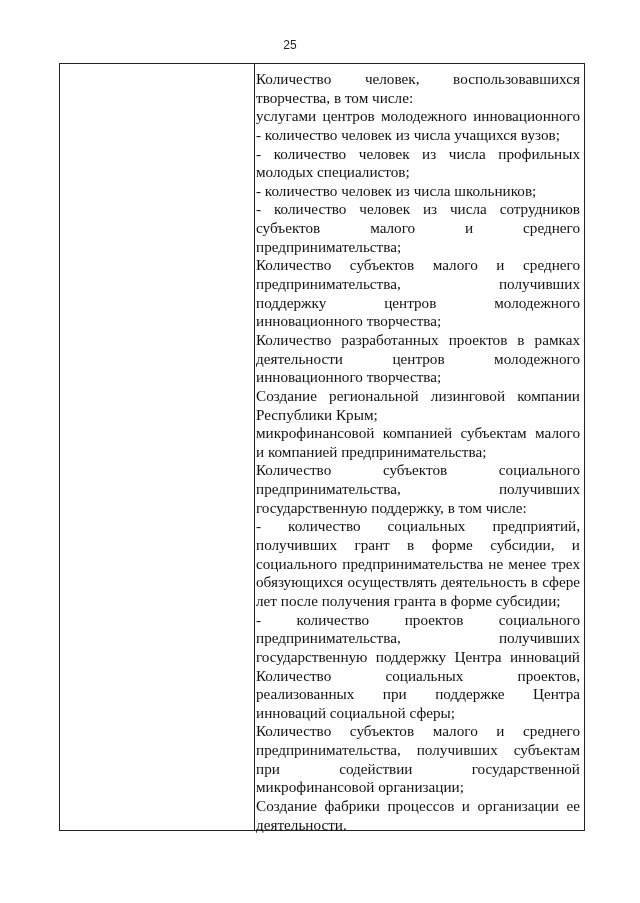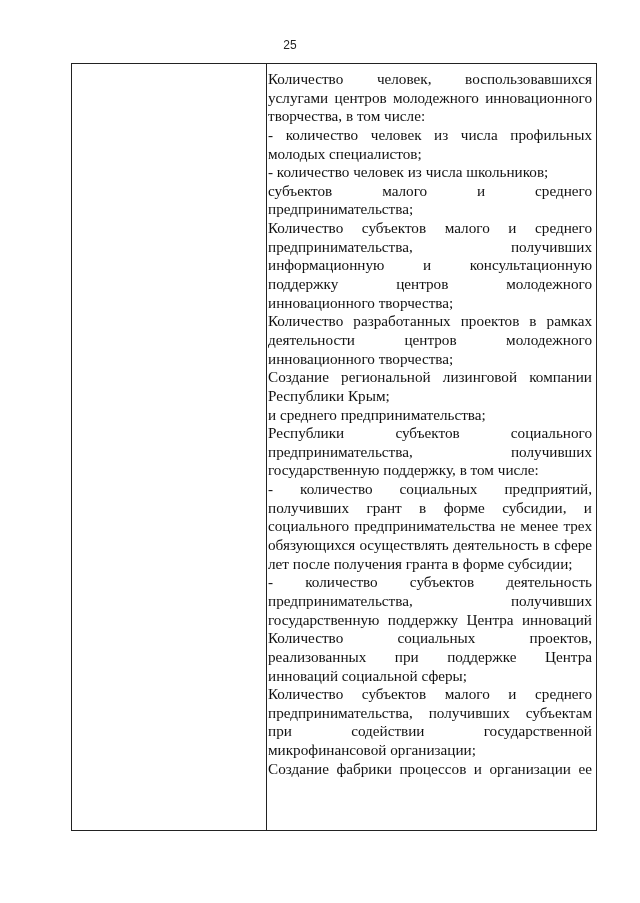--- a/index.html
+++ b/index.html
@@ -3,21 +3,21 @@
 <meta charset="utf-8">
 <style>
   html, body { margin: 0; padding: 0; background: #ffffff; }
   body { width: 640px; height: 903px; position: relative; overflow: hidden; }
   .page-number {
     position: absolute; top: 38px; left: 0; width: 580px; text-align: center;
     font-family: "Liberation Sans", sans-serif; font-size: 12px; color: #222;
   }
   .doc-table {
     position: absolute; left: 59px; top: 63px; width: 526px; height: 768px;
-    border: 1px solid #222; box-sizing: border-box; margin-left: 12px;
+    border: 1px solid #222; box-sizing: border-box;
   }
   .left-cell {
     position: absolute; left: 0; top: 0; width: 195px; height: 100%;
     border-right: 1px solid #222; box-sizing: border-box;
   }
   .right-cell {
     position: absolute; left: 196px; top: 6px; right: 4px;
     font-family: "Liberation Serif", serif; font-size: 15.2px; line-height: 18.65px;
     color: #111;
   }
@@ -29,51 +29,54 @@
 </style>
 </head>
 <body>
 
 <div class="page-number">25</div>
 
 <div class="doc-table">
   <div class="left-cell"></div>
   <div class="right-cell" id="right-cell">
       <span class="line">Количество человек, воспользовавшихся</span>
+      <span class="line last">творчества, в том числе:</span>
       <span class="line">услугами центров молодежного инновационного</span>
-      <span class="line last">творчества, в том числе:</span>
+      <span class="line last">- количество человек из числа учащихся вузов;</span>
       <span class="line">- количество человек из числа профильных</span>
       <span class="line last">молодых специалистов;</span>
       <span class="line last">- количество человек из числа школьников;</span>
+      <span class="line">- количество человек из числа сотрудников</span>
       <span class="line">субъектов малого и среднего</span>
       <span class="line last">предпринимательства;</span>
       <span class="line">Количество субъектов малого и среднего</span>
       <span class="line">предпринимательства, получивших</span>
-      <span class="line">информационную и консультационную</span>
       <span class="line">поддержку центров молодежного</span>
       <span class="line last">инновационного творчества;</span>
       <span class="line">Количество разработанных проектов в рамках</span>
       <span class="line">деятельности центров молодежного</span>
       <span class="line last">инновационного творчества;</span>
       <span class="line">Создание региональной лизинговой компании</span>
       <span class="line last">Республики Крым;</span>
-      <span class="line last">и среднего предпринимательства;</span>
-      <span class="line">Республики субъектов социального</span>
+      <span class="line">микрофинансовой компанией субъектам малого</span>
+      <span class="line last">и компанией предпринимательства;</span>
+      <span class="line">Количество субъектов социального</span>
       <span class="line">предпринимательства, получивших</span>
       <span class="line last">государственную поддержку, в том числе:</span>
       <span class="line">- количество социальных предприятий,</span>
       <span class="line">получивших грант в форме субсидии, и</span>
       <span class="line">социального предпринимательства не менее трех</span>
       <span class="line">обязующихся осуществлять деятельность в сфере</span>
       <span class="line last">лет после получения гранта в форме субсидии;</span>
-      <span class="line">- количество субъектов деятельность</span>
+      <span class="line">- количество проектов социального</span>
       <span class="line">предпринимательства, получивших</span>
       <span class="line">государственную поддержку Центра инноваций</span>
       <span class="line">Количество социальных проектов,</span>
       <span class="line">реализованных при поддержке Центра</span>
       <span class="line last">инноваций социальной сферы;</span>
       <span class="line">Количество субъектов малого и среднего</span>
       <span class="line">предпринимательства, получивших субъектам</span>
       <span class="line">при содействии государственной</span>
       <span class="line last">микрофинансовой организации;</span>
       <span class="line">Создание фабрики процессов и организации ее</span>
+      <span class="line last">деятельности.</span>
     </div>
 </div>
 
 </body></html>

